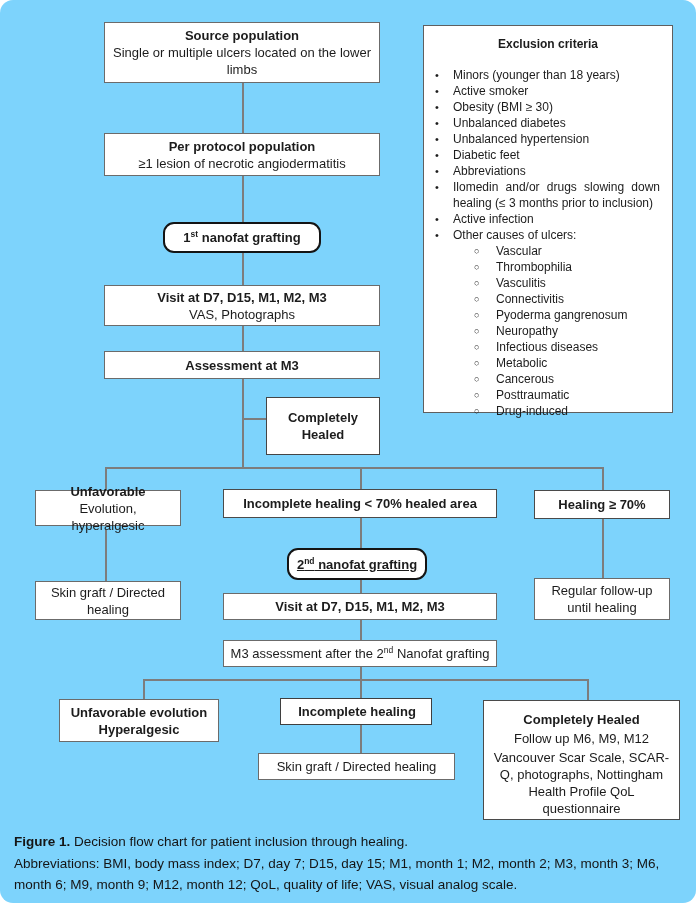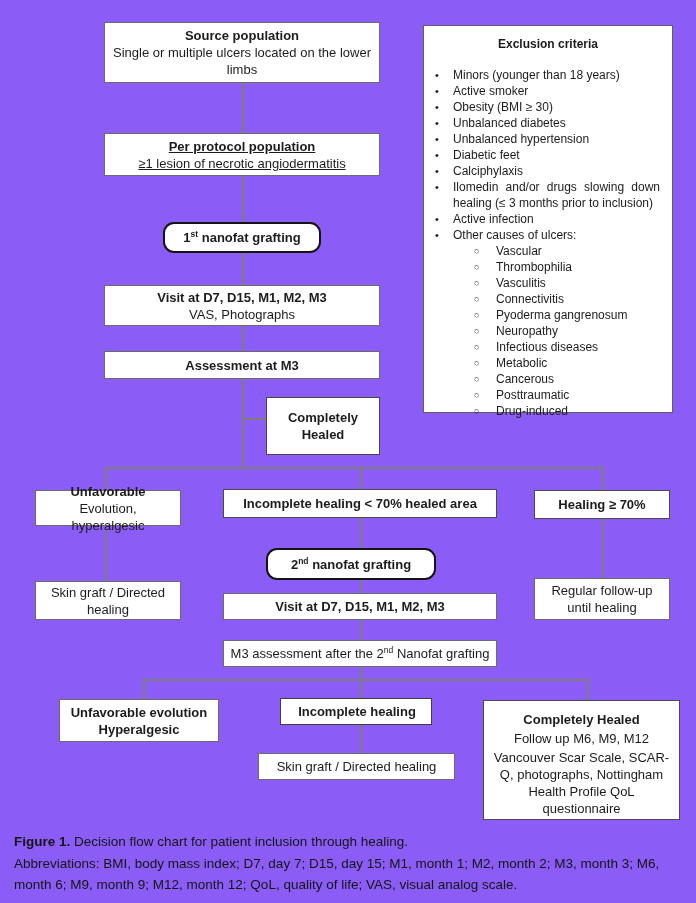--- a/index.html
+++ b/index.html
@@ -1,17 +1,17 @@
 <!DOCTYPE html>
 <html><head>
 <meta charset="utf-8">
 <style>
   html,body{margin:0;padding:0;background:#ffffff;}
-  #page{position:relative;width:696px;height:903px;background:#8b5cf6;
-        font-family:"Liberation Sans",sans-serif;color:#1c1c1c;overflow:hidden;}
+  #page{position:relative;width:696px;height:903px;background:#7dd3fc;
+        font-family:"Liberation Sans",sans-serif;color:#1c1c1c;overflow:hidden;border-radius:13px;}
 
   
   .box{position:absolute;background:#ffffff;border:1.4px solid #6b6b6b;
        display:flex;flex-direction:column;align-items:center;justify-content:center;
        text-align:center;font-size:13px;line-height:17px;box-sizing:border-box;
        padding:2px 6px;}
   .box .b{font-weight:bold;}
   .round{border:2.6px solid #141414;border-radius:11px;font-weight:bold;}
   sup{font-size:8.5px;line-height:0;}
 
@@ -65,21 +65,21 @@
   <div class="vline" style="left:143px;top:679px;height:20px;"></div>
   <div class="vline" style="left:360px;top:679px;height:19px;"></div>
   <div class="vline" style="left:587px;top:679px;height:21px;"></div>
   <div class="vline" style="left:360px;top:725px;height:28px;"></div>
 
   <div class="box" style="left:104px;top:22px;width:276px;height:61px;">
     <div class="b">Source population</div>
     <div>Single or multiple ulcers located on the lower limbs</div>
   </div>
 
-  <div class="box" style="left:104px;top:133px;width:276px;height:43px;text-decoration:underline;">
+  <div class="box" style="left:104px;top:133px;width:276px;height:43px;">
     <div class="b">Per protocol population</div>
     <div>≥1 lesion of necrotic angiodermatitis</div>
   </div>
 
   <div class="box round" style="left:163px;top:222px;width:158px;height:31px;">
     <div><span>1</span><sup>st</sup><span> nanofat grafting</span></div>
   </div>
 
   <div class="box" style="left:104px;top:285px;width:276px;height:41px;">
     <div class="b">Visit at D7, D15, M1, M2, M3</div>
@@ -117,21 +117,21 @@
       <li>
           <span class="mk1">•</span>
           <span class="tx1">Unbalanced hypertension</span>
         </li>
       <li>
           <span class="mk1">•</span>
           <span class="tx1">Diabetic feet</span>
         </li>
       <li>
           <span class="mk1">•</span>
-          <span class="tx1">Calciphylaxis</span>
+          <span class="tx1">Abbreviations</span>
         </li>
       <li>
           <span class="mk1">•</span>
           <span class="tx1 justify">Ilomedin and/or drugs slowing down healing (≤ 3 months prior to inclusion)</span>
         </li>
       <li>
           <span class="mk1">•</span>
           <span class="tx1">Active infection</span>
         </li>
       <li>
@@ -198,21 +198,21 @@
 
   <div class="box" style="left:534px;top:490px;width:136px;height:29px;border-color:#4a4a4a;">
     <div class="b">Healing ≥ 70%</div>
   </div>
 
   <div class="box" style="left:35px;top:581px;width:146px;height:39px;">
     <div>Skin graft / Directed</div>
     <div>healing</div>
   </div>
 
-  <div class="box round" style="left:266px;top:548px;width:170px;height:32px;">
+  <div class="box round" style="left:287px;top:548px;width:140px;height:32px;text-decoration:underline;">
     <div><span>2</span><sup>nd</sup><span> nanofat grafting</span></div>
   </div>
 
   <div class="box" style="left:223px;top:593px;width:274px;height:27px;">
     <div class="b">Visit at D7, D15, M1, M2, M3</div>
   </div>
 
   <div class="box" style="left:223px;top:640px;width:274px;height:27px;">
     <div><span>M3 assessment after the 2</span><sup>nd</sup><span> Nanofat grafting</span></div>
   </div>

